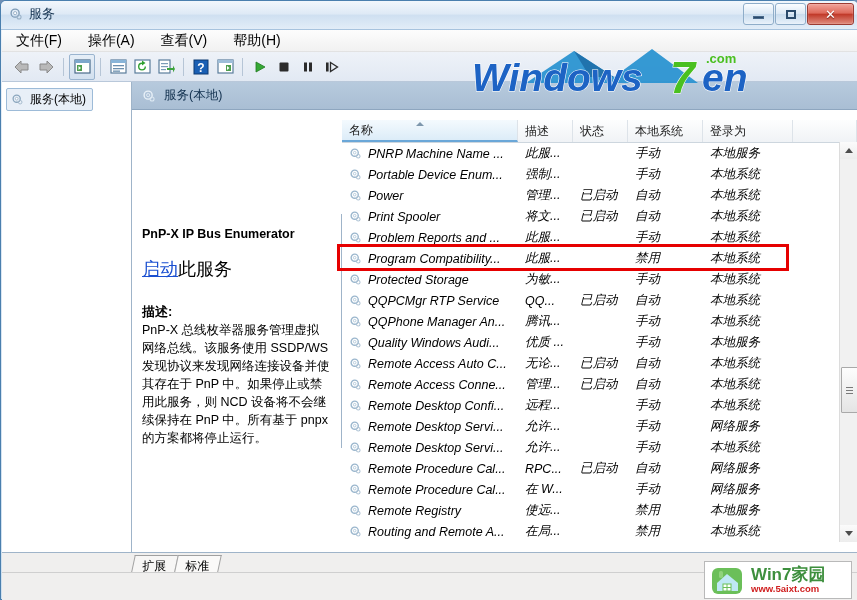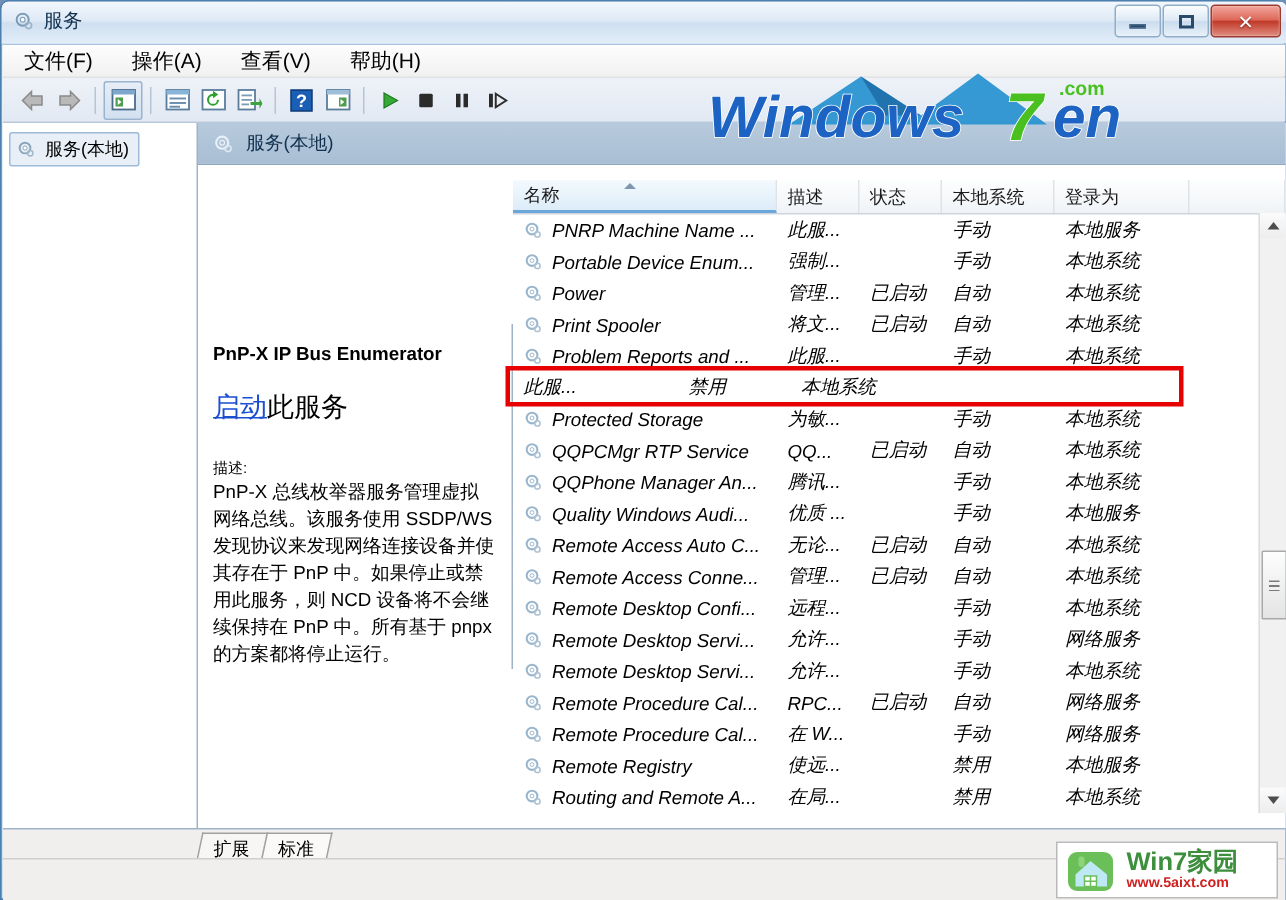--- a/index.html
+++ b/index.html
@@ -96,21 +96,21 @@
   #content-inner{flex:1;display:flex;min-height:0;align-items:center;}
   
   #detail{
     width:210px;flex:0 0 210px;box-sizing:border-box;
     background:#fff;border-right:1px solid #9fb4c9;
     padding:12px 10px 0 10px;
   }
   #detail-title{font-weight:bold;font-size:12.5px;color:#000;margin-bottom:14px;line-height:1.3;}
   #detail-action{font-size:18px;margin-bottom:22px;}
   #detail-action a{color:#1a4fd0;text-decoration:underline;cursor:pointer;}
-  #detail-desc-label{font-size:10px;color:#000;margin-bottom:0;}
+  #detail-desc-label{font-size:13px;color:#000;margin-bottom:0;font-weight:bold;}
   #detail-desc{font-size:12.5px;color:#000;line-height:1.45;}
   
   #listpane{flex:1;box-sizing:border-box;background:#fff;display:flex;flex-direction:column;min-width:0;position:relative;}
   #listhead{
     height:22px;flex:0 0 22px;display:flex;
     background:linear-gradient(180deg,#fdfefe 0%,#f0f3f6 100%);
     border-bottom:1px solid #cdd6de;
     font-size:12px;color:#1b1b1b;
   }
   .hcell{
@@ -438,20 +438,30 @@
                     </svg>
                   </span>
                   <span>Problem Reports and ...</span>
                 </div>
                 <div class="c" style="width: 55px;">此服...</div>
                 <div class="c" style="width: 55px;"></div>
                 <div class="c" style="width: 75px;">手动</div>
                 <div class="c" style="width: 90px;">本地系统</div>
               </div>
               <div class="row">
+                <div class="c-name" style="width: 176px;">
+                  <span class="gear">
+                    <svg width="13" height="13" viewBox="0 0 16 16">
+                      <circle cx="7" cy="7" r="4.4" fill="none" stroke="#9ab6cd" stroke-width="1.7"></circle>
+                      <circle cx="7" cy="7" r="1.6" fill="#ffffff" stroke="#9ab6cd" stroke-width="0.8"></circle>
+                      <circle cx="11.4" cy="11.4" r="2.2" fill="none" stroke="#adc2d4" stroke-width="1.3"></circle>
+                    </svg>
+                  </span>
+                  <span>Program Compatibility...</span>
+                </div>
                 <div class="c" style="width: 55px;">此服...</div>
                 <div class="c" style="width: 55px;"></div>
                 <div class="c" style="width: 75px;">禁用</div>
                 <div class="c" style="width: 90px;">本地系统</div>
               </div>
               <div class="row">
                 <div class="c-name" style="width: 176px;">
                   <span class="gear">
                     <svg width="13" height="13" viewBox="0 0 16 16">
                       <circle cx="7" cy="7" r="4.4" fill="none" stroke="#9ab6cd" stroke-width="1.7"></circle>

